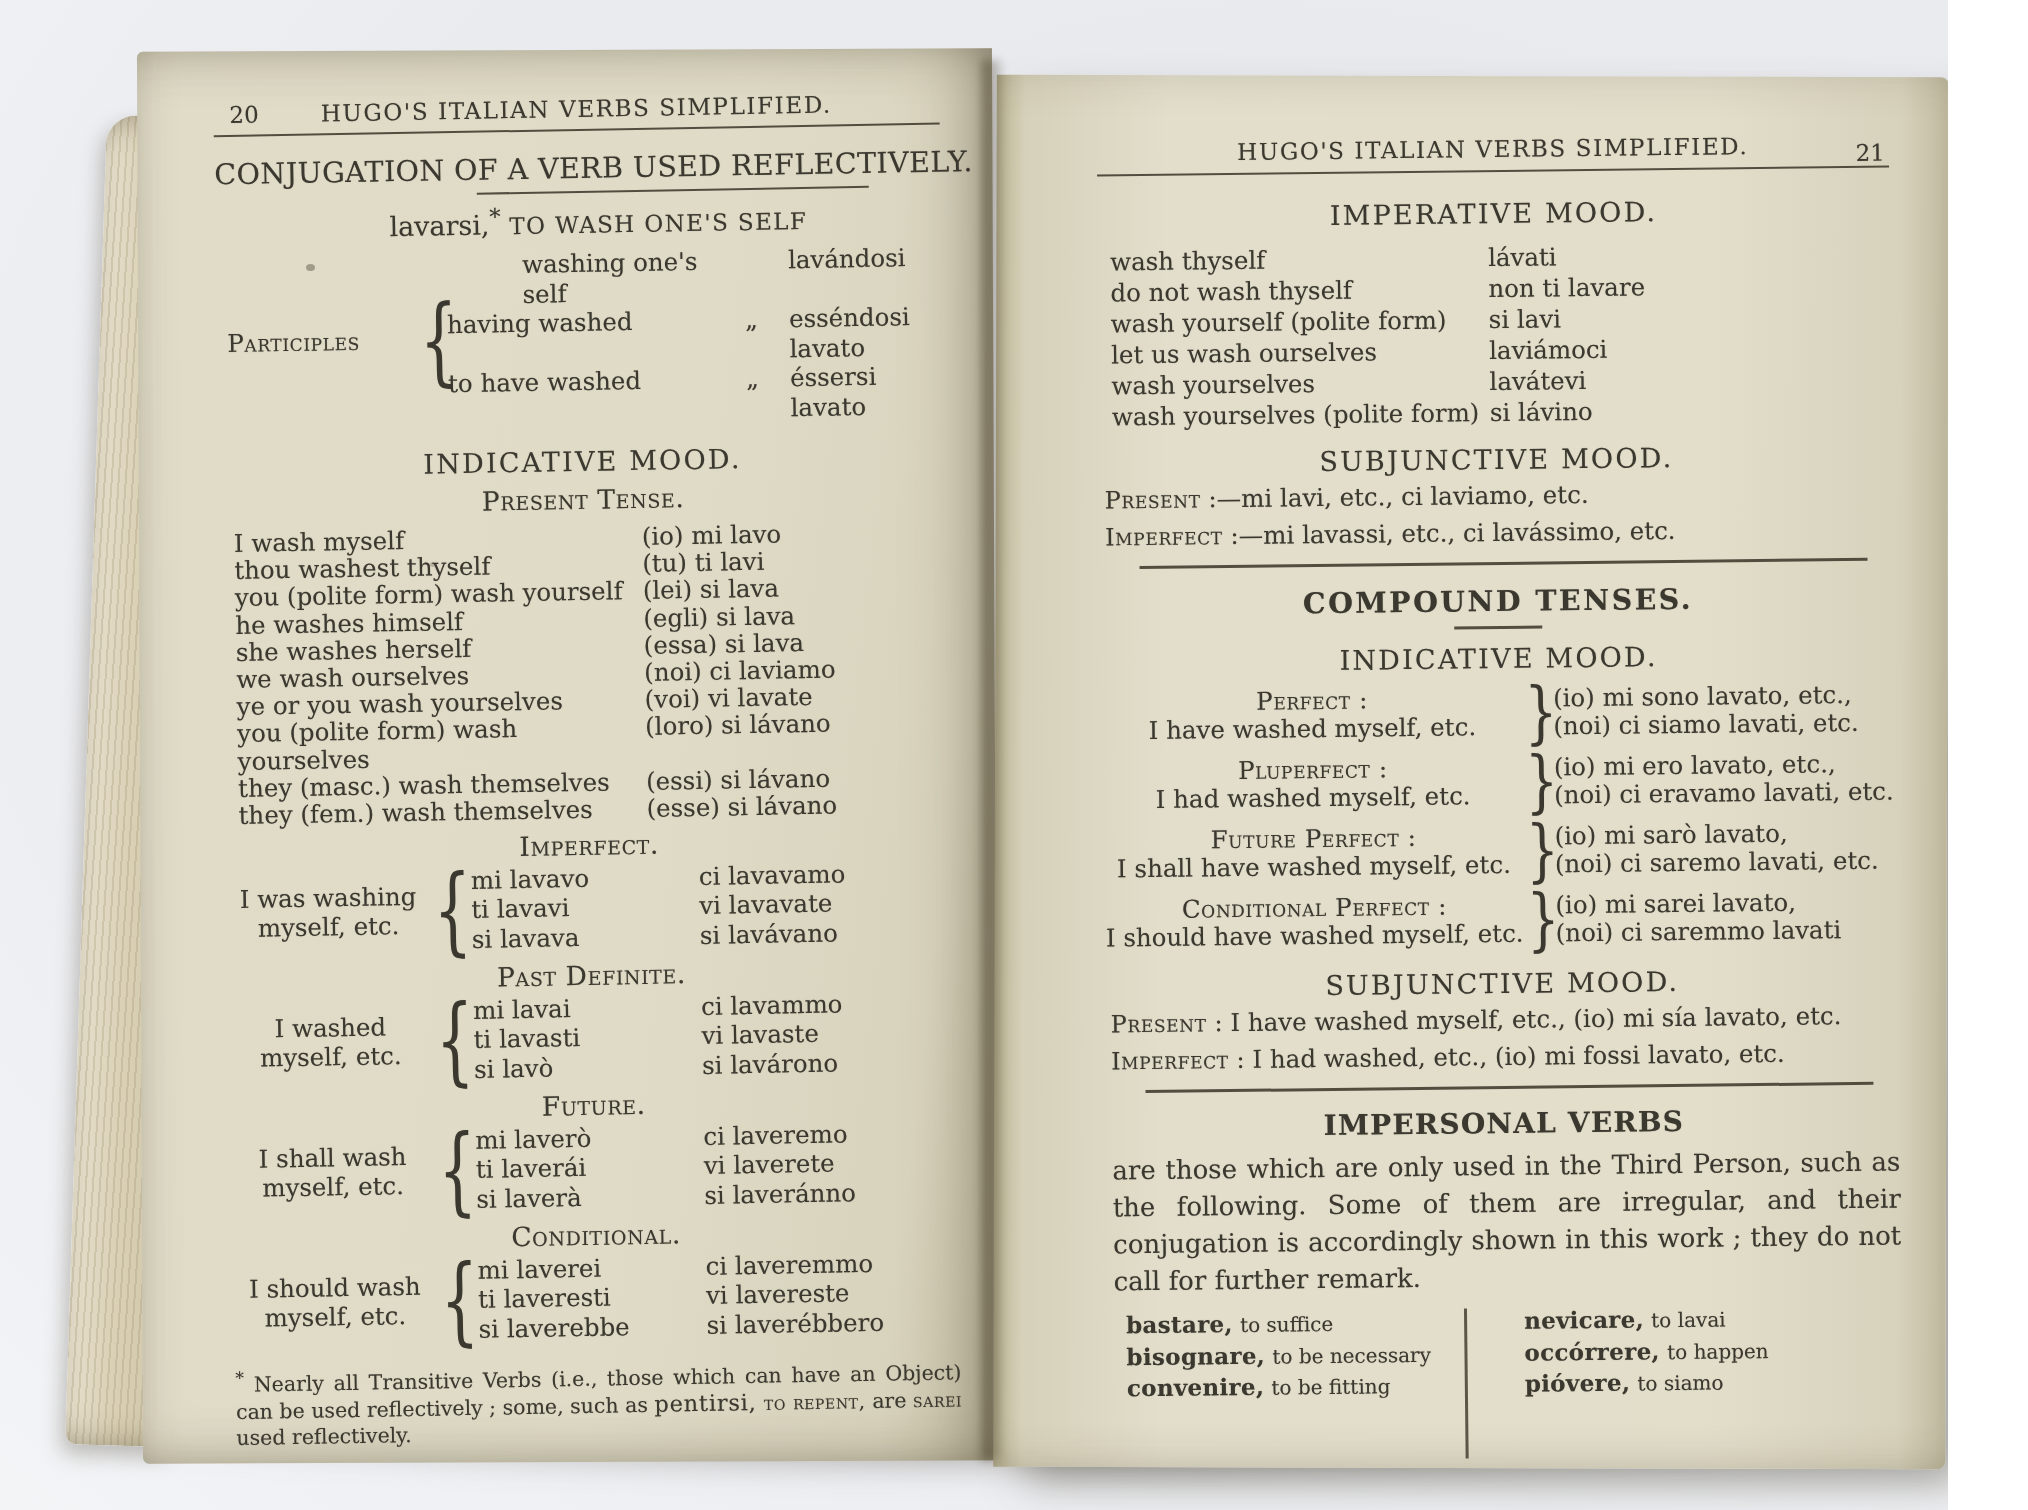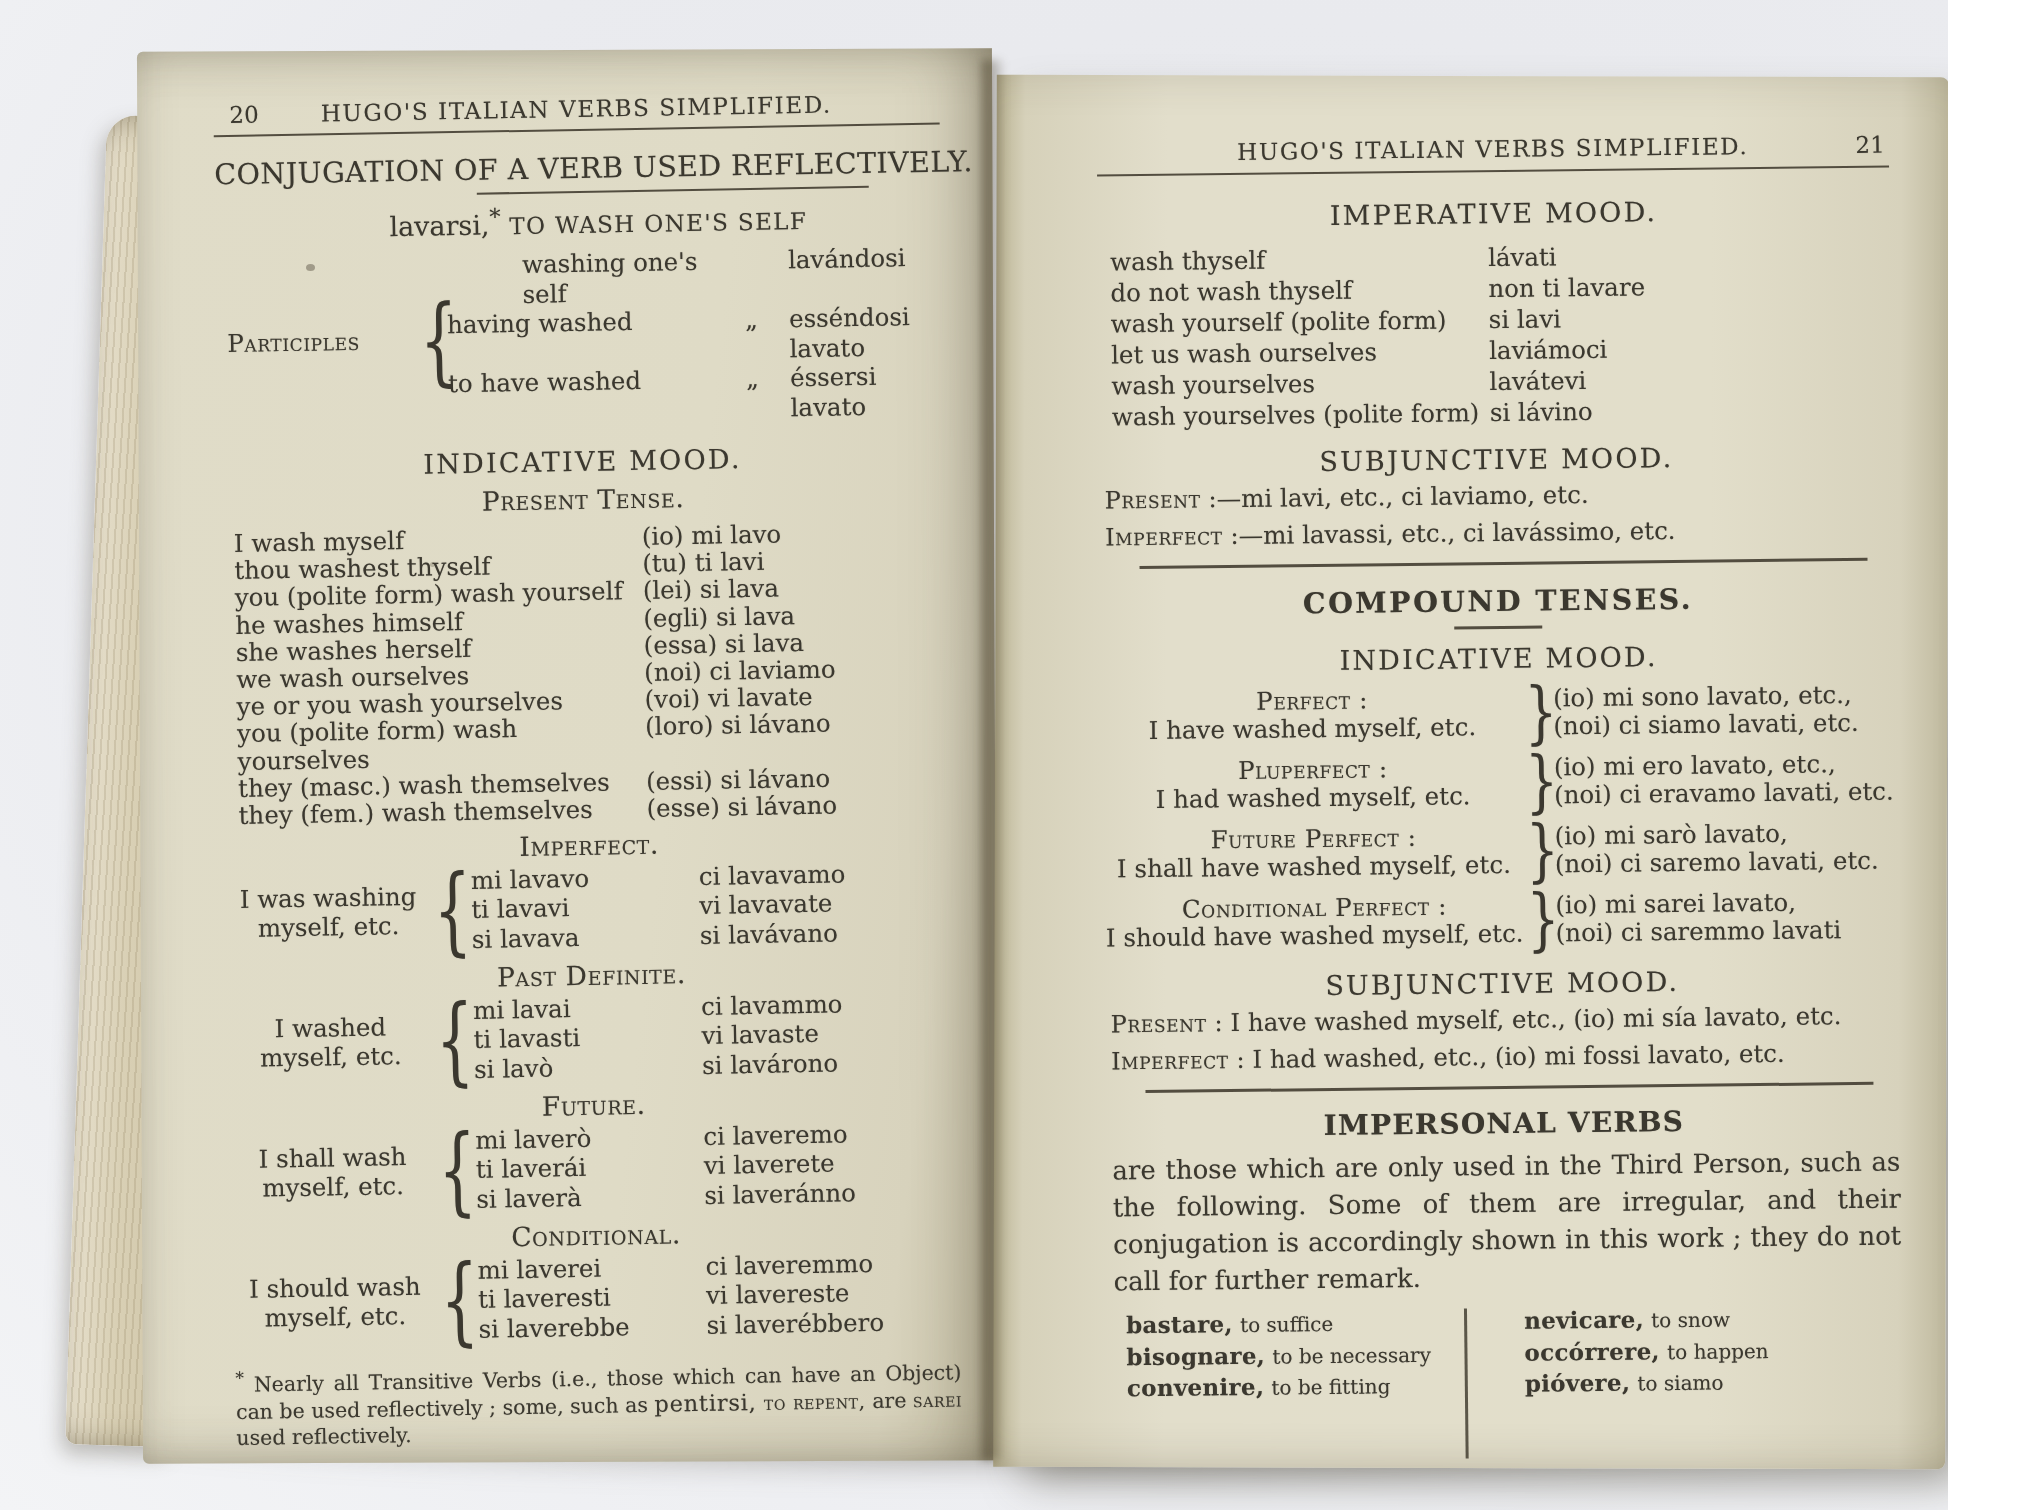--- a/index.html
+++ b/index.html
@@ -96,21 +96,21 @@
   .tcol2{flex:1;margin-left:0;}
   .footnote{margin-top:16px;font-size:20.5px;line-height:26px;text-align:justify;}
   .fn-verb{font-size:22.5px;letter-spacing:0.8px;}
 
   
   .rp{
     position:absolute;left:100px;top:60px;width:792px;
     transform:rotate(-0.8deg);transform-origin:50% 0;
     text-shadow:0 0 1px rgba(59,56,47,0.38);
   }
-  .rp .hdr-row .pnum-r{position:absolute;right:4px;top:0;letter-spacing:0;}
+  .rp .hdr-row .pnum-r{position:absolute;right:4px;top:8px;letter-spacing:0;}
   .hdr-rule-r{margin-top:8px;}
   .imp-grid{margin-top:13px;margin-left:12px;}
   .irow{display:flex;font-size:24.5px;line-height:31px;}
   .irow .en{width:378px;}
   .irow .it{flex:1;}
   .sline{margin-left:4px;margin-top:5px;font-size:24.5px;line-height:32px;white-space:nowrap;}
   .sline .sc{font-size:24px;}
   .wide-rule{border-bottom:3px solid rgba(58,52,40,0.85);margin:13px 26px 0 38px;}
   .cmp-h{margin-top:19px;font-size:28.5px;font-weight:600;letter-spacing:2.4px;text-align:center;}
   .short-rule{width:88px;margin:8px auto 0;border-bottom:3px solid rgba(58,52,40,0.85);}
@@ -408,21 +408,21 @@
       <div class="impv-p">are those which are only used in the Third Person, such as the following.  Some of them are irregular, and their conjugation is accordingly shown in this work ; they do not call for further remark.</div>
 
       <div class="verbs">
         <div class="vcol">
           <div class="vrow"><span class="vit">bastare,</span> <span class="ven">to suffice</span></div>
           <div class="vrow"><span class="vit">bisognare,</span> <span class="ven">to be necessary</span></div>
           <div class="vrow"><span class="vit">convenire,</span> <span class="ven">to be fitting</span></div>
         </div>
         <div class="vdivider"></div>
         <div class="vcol vcol2">
-          <div class="vrow"><span class="vit">nevicare,</span> <span class="ven">to snow</span></div>
+          <div class="vrow"><span class="vit">nevicare,</span> <span class="ven">to lavai</span></div>
           <div class="vrow"><span class="vit">occórrere,</span> <span class="ven">to happen</span></div>
           <div class="vrow"><span class="vit">pióvere,</span> <span class="ven">to siamo</span></div>
         </div>
       </div>
 
     </div>
   </div>
 
   <div class="seam"></div>
   <div class="speck" style="left:306px;top:264px;width:9px;height:7px;opacity:.55;"></div>

